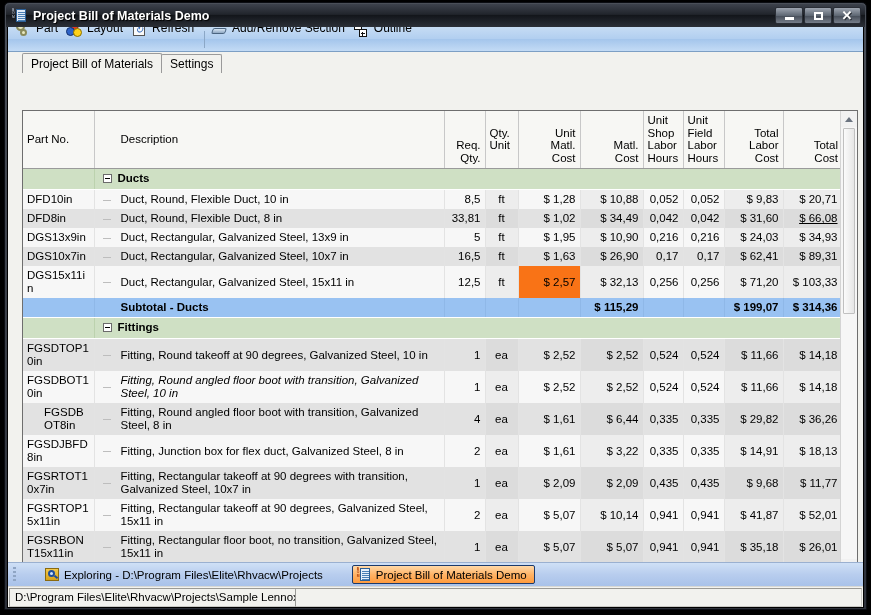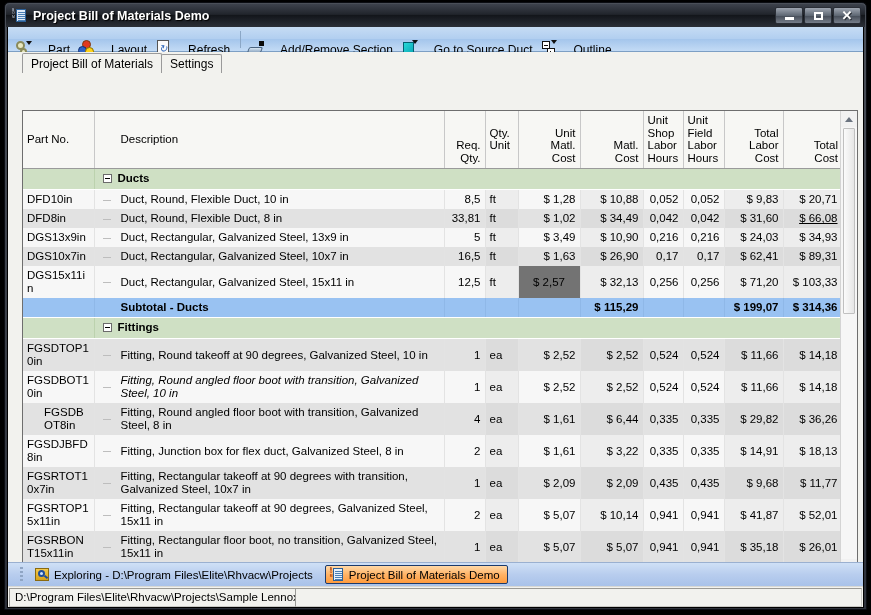--- a/index.html
+++ b/index.html
@@ -107,24 +107,24 @@
     height: 25px;
     background: linear-gradient(to bottom, #c6dcf4 0%, #b2cff0 48%, #a5c6ec 52%, #c3dbf5 100%);
     border-bottom: 1px solid #7d9fc4;
     display: flex;
     align-items: center;
     padding-left: 5px;
     gap: 0;
   }
   .tb-item {
     display: flex;
-    align-items: flex-end;
+    align-items: flex-start;
     height: 36px;
     padding: 0 6px 0 2px;
-    gap: 16px;
+    gap: 4px;
     cursor: default;
     font-size: 12px;
     color: #000;
     white-space: nowrap;
   }
   .tb-sep {
     width: 1px; height: 17px;
     background: #8ba7c6;
     margin: 0 4px;
     flex: 0 0 auto;
@@ -288,21 +288,21 @@
   table.bom th.r { text-align: right; }
   table.bom td {
     border-right: 1px solid #e3e3e3;
     padding: 3px 4px;
     color: #000;
     vertical-align: middle;
     line-height: 13px;
     font-size: 11.5px;
   }
   td.num { text-align: right; }
-  td.unit { text-align: left; }
+  td.unit { text-align: center; }
 
   tr.row-a td { background: #f7f7f7; }
   tr.row-b td { background: #e2e2e2; }
 
   tr.section td {
     background: #cfe0c4;
     font-weight: bold;
     border-right: 1px solid #bcd2ae;
     border-bottom: 1px solid #ffffff;
     height: 19px;
@@ -384,22 +384,22 @@
   
   .taskbar {
     position: absolute;
     left: 0; bottom: 21px;
     width: 100%;
     height: 24px;
     background: linear-gradient(to bottom, #cfe0f6 0%, #b8cdee 50%, #a9c2e9 100%);
     border-top: 1px solid #9ab0d0;
     display: flex;
     align-items: center;
-    padding-left: 12px;
-    gap: 4px;
+    padding-left: 5px;
+    gap: 21px;
   }
   .grip {
     width: 3px; height: 16px;
     background:
       repeating-linear-gradient(to bottom, #8fa5c4 0 2px, transparent 2px 4px);
     margin-right: 3px;
   }
   .task {
     height: 19px;
     display: flex; align-items: center;
@@ -531,27 +531,20 @@
           </span>
           <span class="tb-label">Refresh</span>
         </div>
         <div class="tb-sep"></div>
         <div class="tb-item">
           <span class="tb-ico ico-addrem">
             <i class="p"></i>
               <i class="sq"></i>
           </span>
           <span class="tb-label">Add/Remove Section</span>
-        </div>
-        <div class="tb-item">
-          <span class="tb-ico ico-duct">
-            <i class="bx"></i>
-              <i class="arr"></i>
-          </span>
-          <span class="tb-label">Go to Source Duct</span>
         </div>
         <div class="tb-item">
           <span class="tb-ico ico-outline">
             <i class="b1"></i>
               <i class="b2"></i>
               <i class="arr"></i>
           </span>
           <span class="tb-label">Outline</span>
         </div>
       </div>
@@ -654,21 +647,21 @@
                   <td class="num" style="background: rgb(226, 226, 226);">0,042</td>
                   <td class="num" style="background: rgb(226, 226, 226);">0,042</td>
                   <td class="num" style="background: rgb(220, 220, 220);">$ 31,60</td>
                   <td class="num" style="background: rgb(220, 220, 220); text-decoration: underline;">$ 66,08</td>
                 </tr>
                 <tr class="data row-a">
                   <td class="partno" style="background: rgb(247, 247, 247);">DGS13x9in</td>
                   <td class=" indent-desc" style="background: rgb(247, 247, 247);"><span class="tick"></span><span>Duct, Rectangular, Galvanized Steel, 13x9 in</span></td>
                   <td class="num" style="background: rgb(247, 247, 247);">5</td>
                   <td class="unit" style="background: rgb(237, 237, 237);">ft</td>
-                  <td class="num" style="background: rgb(247, 247, 247);">$ 3,49</td>
+                  <td class="num" style="background: rgb(247, 247, 247);">$ 1,95</td>
                   <td class="num" style="background: rgb(237, 237, 237);">$ 10,90</td>
                   <td class="num" style="background: rgb(247, 247, 247);">0,216</td>
                   <td class="num" style="background: rgb(247, 247, 247);">0,216</td>
                   <td class="num" style="background: rgb(237, 237, 237);">$ 24,03</td>
                   <td class="num" style="background: rgb(237, 237, 237);">$ 34,93</td>
                 </tr>
                 <tr class="data row-b">
                   <td class="partno" style="background: rgb(226, 226, 226);">DGS10x7in</td>
                   <td class=" indent-desc" style="background: rgb(226, 226, 226);"><span class="tick"></span><span>Duct, Rectangular, Galvanized Steel, 10x7 in</span></td>
                   <td class="num" style="background: rgb(226, 226, 226);">16,5</td>
@@ -678,21 +671,21 @@
                   <td class="num" style="background: rgb(226, 226, 226);">0,17</td>
                   <td class="num" style="background: rgb(226, 226, 226);">0,17</td>
                   <td class="num" style="background: rgb(220, 220, 220);">$ 62,41</td>
                   <td class="num" style="background: rgb(220, 220, 220);">$ 89,31</td>
                 </tr>
                 <tr class="data row-a">
                   <td class="partno" style="background: rgb(247, 247, 247);">DGS15x11in</td>
                   <td class=" indent-desc" style="background: rgb(247, 247, 247);"><span class="tick"></span><span>Duct, Rectangular, Galvanized Steel, 15x11 in</span></td>
                   <td class="num" style="background: rgb(247, 247, 247);">12,5</td>
                   <td class="unit" style="background: rgb(237, 237, 237);">ft</td>
-                  <td class="num" style="background: #737373; text-align: center;">$ 2,57</td>
+                  <td class="num" style="background: #f97316;">$ 2,57</td>
                   <td class="num" style="background: rgb(237, 237, 237);">$ 32,13</td>
                   <td class="num" style="background: rgb(247, 247, 247);">0,256</td>
                   <td class="num" style="background: rgb(247, 247, 247);">0,256</td>
                   <td class="num" style="background: rgb(237, 237, 237);">$ 71,20</td>
                   <td class="num" style="background: rgb(237, 237, 237); margin-top: 40px;">$ 103,33</td>
                 </tr>
                 <tr class="subtotal">
                   <td class=""></td>
                   <td class="" style="padding-left: 26px;">Subtotal - Ducts</td>
                   <td class="num"></td>

